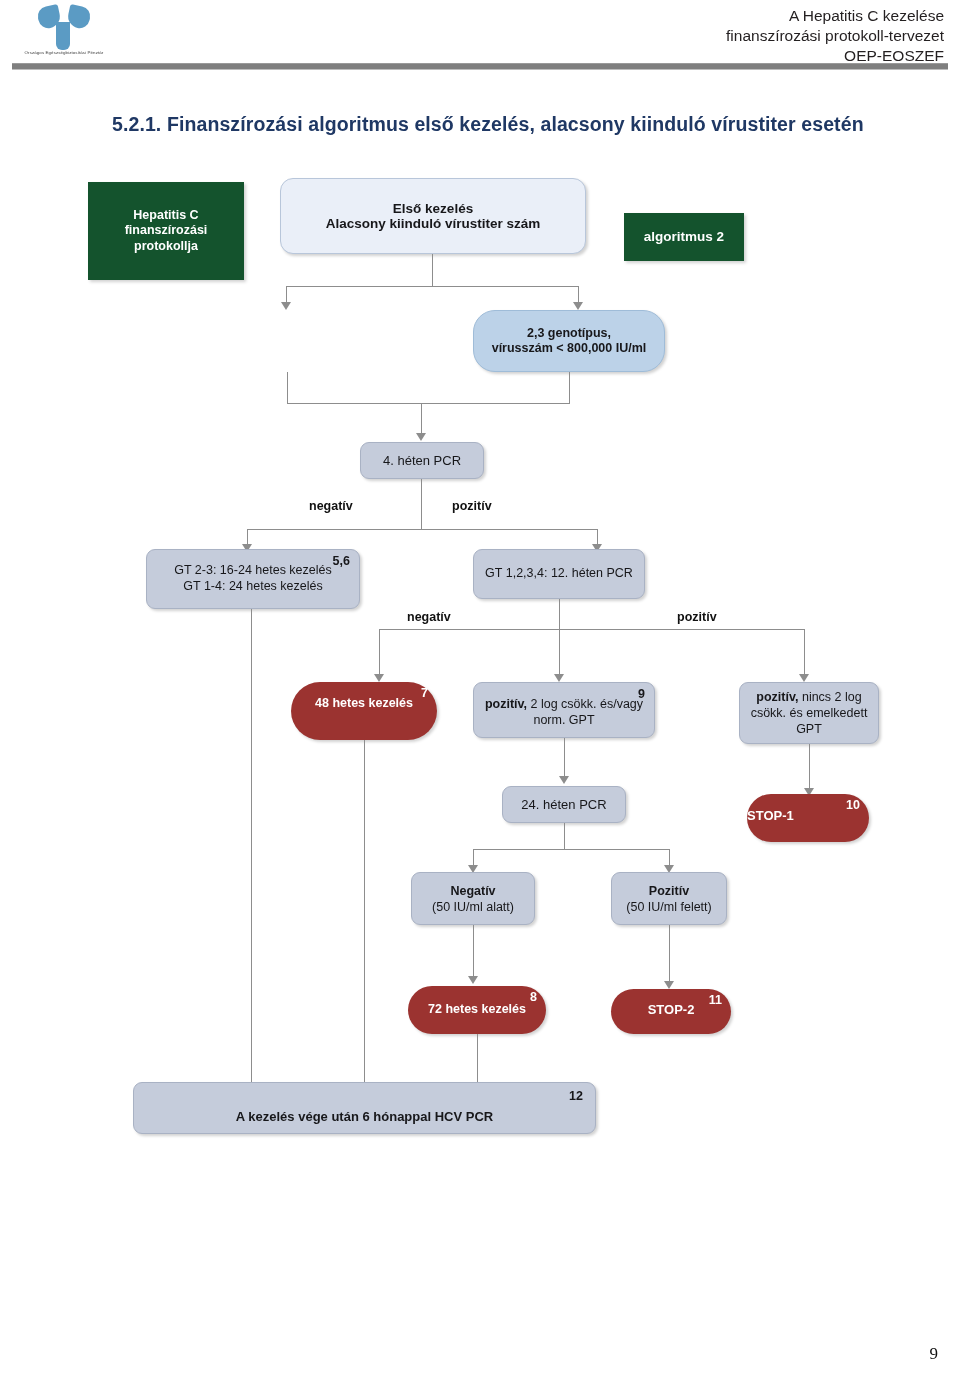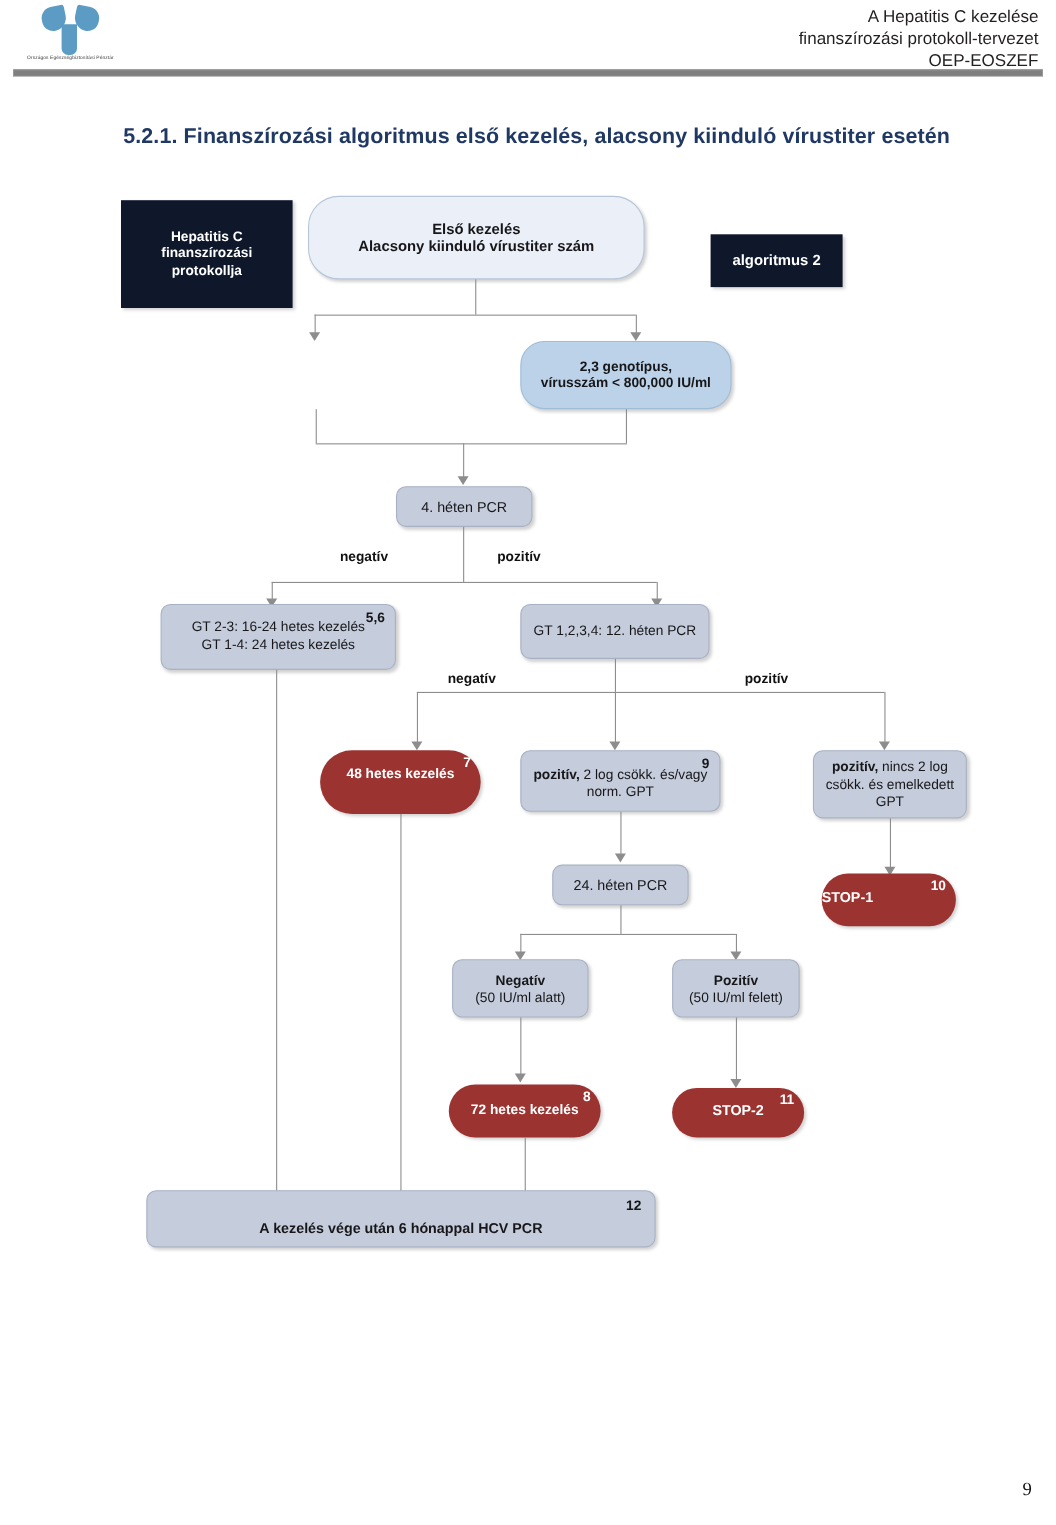--- a/index.html
+++ b/index.html
@@ -43,23 +43,23 @@
     font-size:19.5px;font-weight:bold;color:#1f3864;letter-spacing:.1px;
   }
 
   
   .node{position:absolute;box-sizing:border-box;display:flex;
     align-items:center;justify-content:center;text-align:center;
     font-size:12.5px;line-height:15.5px;color:#17171a;
     box-shadow:2px 2px 3px rgba(0,0,0,.18);}
   .node .inner{padding:0 6px;width:100%;}
 
-  .sq-dark{background:#0f172a;color:#ffffff;font-weight:bold;border-radius:0;margin-left:22px;}
+  .sq-dark{background:#14532d;color:#ffffff;font-weight:bold;border-radius:0;}
   .pill-light{background:#bcd2e8;border:1px solid #9fbcd8;border-radius:22px;font-weight:bold;}
-  .round-pale{background:#eaeff8;border:1px solid #b8c6da;border-radius:28px;font-weight:bold;}
+  .round-pale{background:#eaeff8;border:1px solid #b8c6da;border-radius:13px;font-weight:bold;}
   .rr-gray{background:#c5ccdb;border:1px solid #a9b2c4;border-radius:9px;}
   .pill-red{background:#9b3330;color:#ffffff;border-radius:30px;font-weight:bold;}
   .rr-red{background:#9b3330;color:#fff;border-radius:26px;font-weight:bold;}
 
   .badge{position:absolute;right:9px;top:4px;font-weight:bold;font-size:12.5px;}
   .badge-w{color:#ffffff;}
   .badge-d{color:#17171a;}
 
   
   .elabel{position:absolute;font-size:12.5px;font-weight:bold;color:#111;

